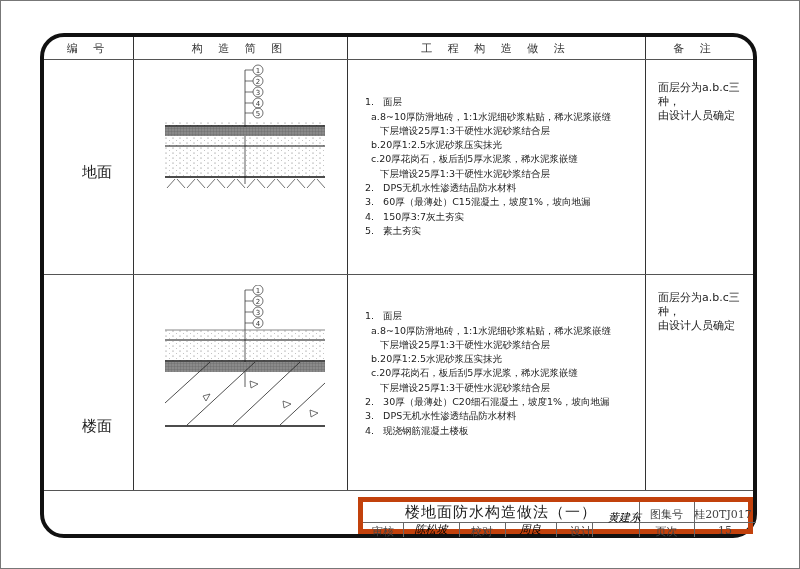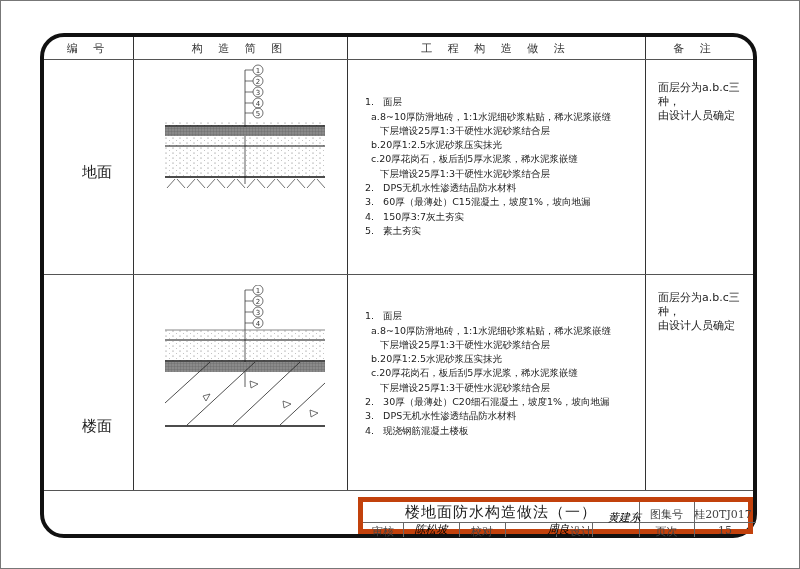--- a/index.html
+++ b/index.html
@@ -178,18 +178,18 @@
   <div class="vline" style="left:193px; top:20px; height:15px; background:#666;"></div>
   <div class="vline" style="left:229px; top:20px; height:15px; background:#666;"></div>
 
   <div class="tb-title" style="left:0; top:1px; width:276px;">楼地面防水构造做法（一）</div>
   <div class="tbc" style="left:276px; top:5px; width:55px;">图集号</div>
   <div class="tbc" style="left:331px; top:5px; width:58px;">桂20TJ017</div>
 
   <div class="tbc" style="left:0; top:22px; width:40px;">审核</div>
   <div class="sig" style="left:40px; top:20px; width:56px;">陈松坡</div>
   <div class="tbc" style="left:96px; top:22px; width:46px;">校对</div>
-  <div class="sig" style="left:142px; top:20px; width:51px;padding-left:28px;">周良</div>
+  <div class="sig" style="left:142px; top:20px; width:51px;">周良</div>
   <div class="tbc" style="left:193px; top:22px; width:36px;padding-left:7px;">设计</div>
   <div class="sig" style="left:229px; top:8px; width:47px;margin-left:9px;">黄建东</div>
   <div class="tbc" style="left:276px; top:22px; width:55px;">页次</div>
   <div class="tbc" style="left:331px; top:22px; width:62px;">15</div>
 </div>
 
 </body></html>

